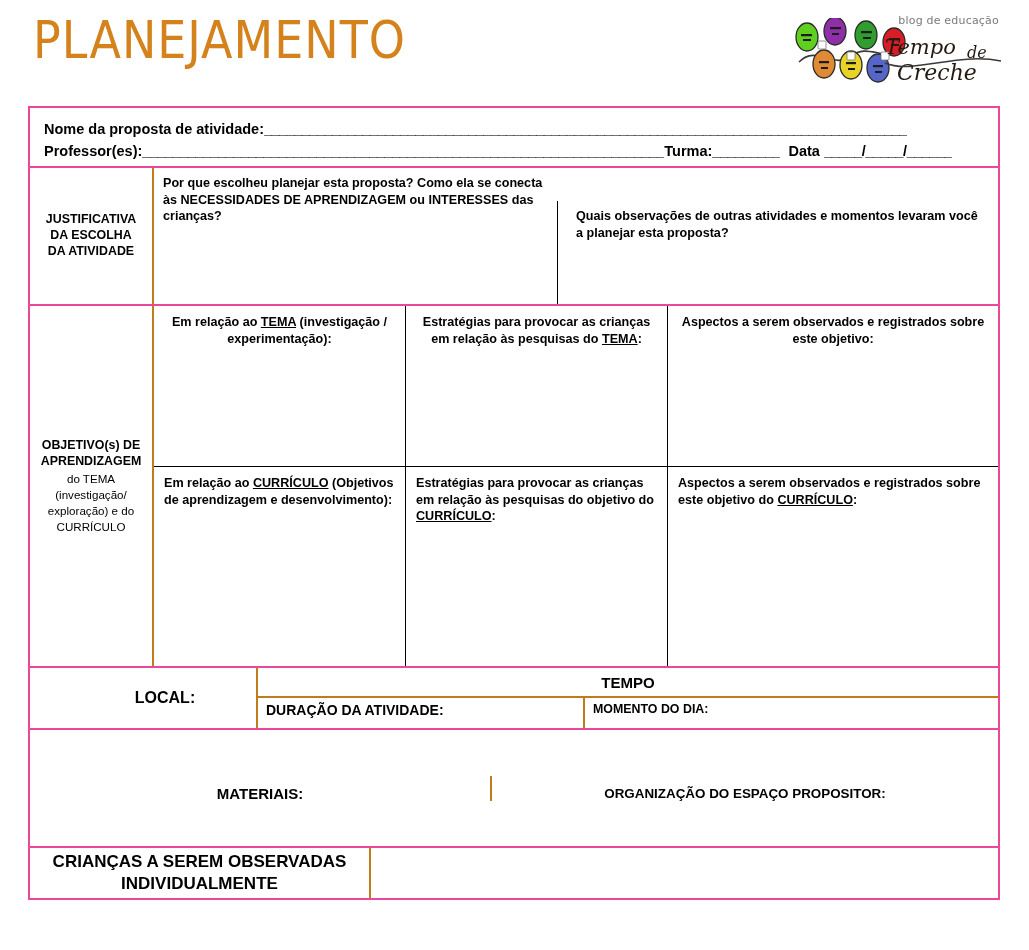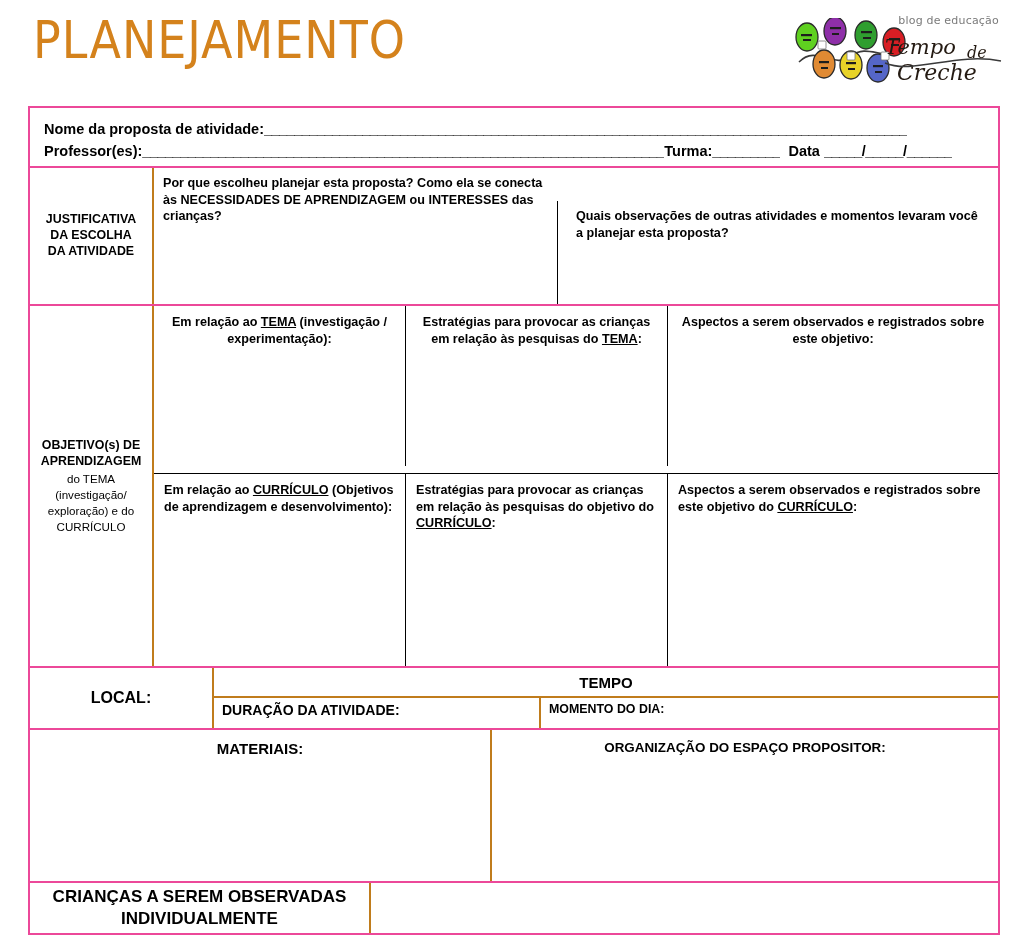--- a/index.html
+++ b/index.html
@@ -104,21 +104,21 @@
 
   
   .row { display: flex; }
   .cell {
     padding: 6px 8px;
     font-size: 12.6px;
     font-weight: bold;
     line-height: 1.32;
   }
   .vline-dark { border-left: 1.5px solid #000; }
-  .hline-dark { border-top: 1.5px solid #000; margin-top: 7px; }
+  .hline-dark { border-top: 1.5px solid #000; }
   .vline-or  { border-left: 2px solid #C07C1C; }
   .hline-or  { border-top: 2px solid #C07C1C; }
 
   .sidelabel {
     width: 122px;
     flex: 0 0 122px;
     display: flex;
     flex-direction: column;
     align-items: center;
     justify-content: center;
@@ -155,36 +155,37 @@
 
   
   .lt-band { height: 62px; display: flex; }
   .local-cell {
     flex: 0 0 182px;
     display: flex;
     align-items: center;
     justify-content: center;
     font-size: 16px;
     font-weight: bold;
+    margin-left: 44px;
   }
   .tempo-col { flex: 1 1 auto; display: flex; flex-direction: column; }
   .tempo-head {
     flex: 0 0 28px;
     display: flex;
     align-items: center;
     justify-content: center;
     font-size: 15px;
     font-weight: bold;
   }
   .tempo-row { flex: 1 1 auto; display: flex; }
   .tempo-dur { flex: 0 0 325px; padding: 4px 8px; font-size: 14px; font-weight: bold; }
   .tempo-mom { flex: 1 1 auto; padding: 4px 8px; font-size: 12.4px; font-weight: bold; }
 
   
-  .mat-band { height: 153px; display: flex; }
+  .mat-band { height: 118px; display: flex; align-items: center; }
   .mat-cell { flex: 0 0 460px; padding: 10px 8px 0; text-align: center; font-size: 15px; font-weight: bold; }
   .org-cell { flex: 1 1 auto; padding: 10px 8px 0; text-align: center; font-size: 13.4px; font-weight: bold; }
 
   
   .obs-band { height: 52px; display: flex; }
   .obs-label {
     flex: 0 0 339px;
     display: flex; align-items: center; justify-content: center;
     text-align: center;
     font-size: 17px; font-weight: bold; line-height: 1.3;

